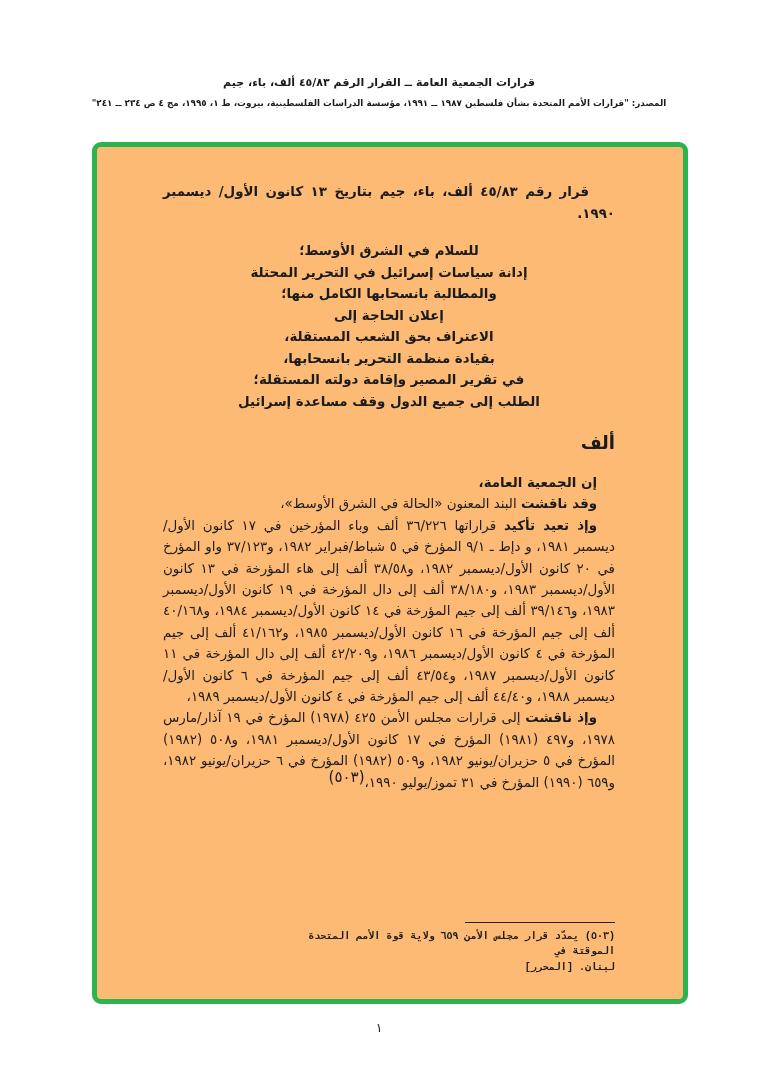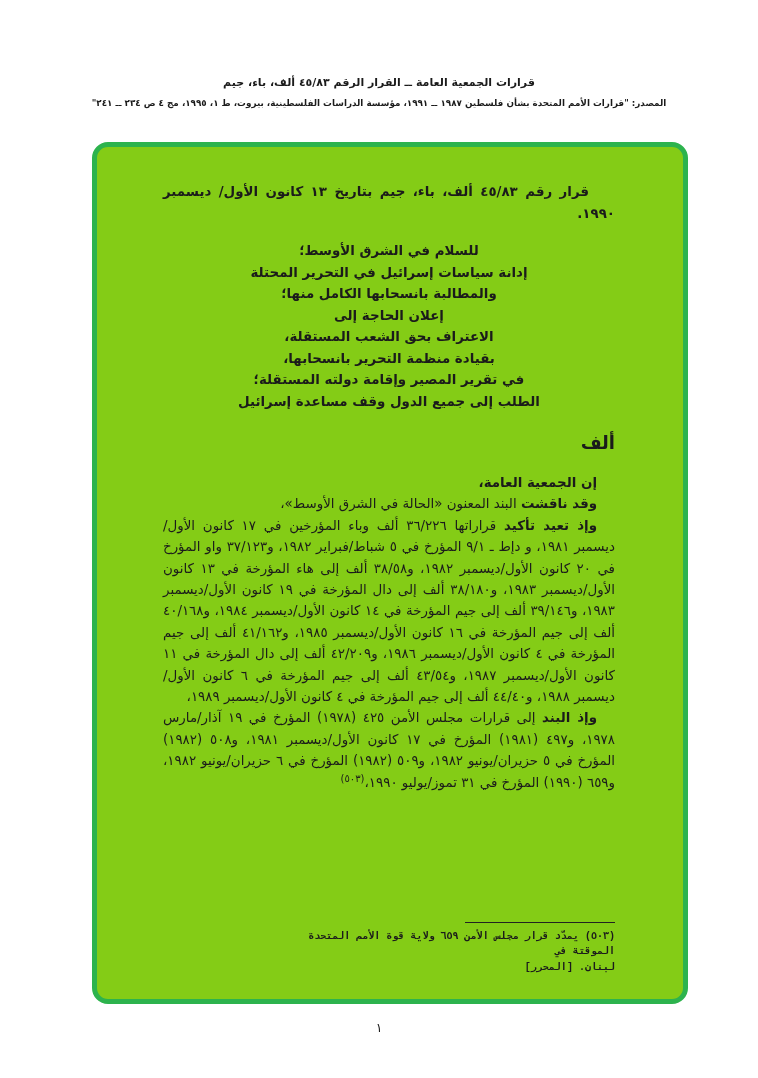--- a/index.html
+++ b/index.html
@@ -37,22 +37,22 @@
     font-size: 8.8px;
     font-weight: 700;
   }
   .frame {
     position: absolute;
     top: 142px;
     left: 92px;
     width: 596px;
     height: 862px;
     border: 5px solid var(--frame-green, #2db34d);
-    border-radius: 16px;
-    background: #84cc16;
+    border-radius: 9px;
+    background: #fdba74;
     box-sizing: border-box;
   }
   .doc {
     position: absolute;
     top: 34px;
     right: 68px;
     width: 452px;
     direction: rtl;
   }
   .intro {
@@ -84,21 +84,21 @@
     text-align: justify;
   }
   .para {
     margin: 0;
     text-indent: 18px;
   }
   .lead {
     font-weight: 700;
   }
   sup.fn {
-    font-size: 10px;
+    font-size: 15px;
     vertical-align: super;
     line-height: 0;
   }
   .footnote {
     position: absolute;
     bottom: 24px;
     right: 68px;
     width: 345px;
     direction: rtl;
     text-align: right;
@@ -151,21 +151,21 @@
         <div>في تقرير المصير وإقامة دولته المستقلة؛</div>
         <div>الطلب إلى جميع الدول وقف مساعدة إسرائيل</div>
       </div>
 
       <div class="section-label">ألف</div>
 
       <div class="body-text">
         <p class="para"><span class="lead">إن الجمعية العامة،</span><span></span></p>
         <p class="para"><span class="lead">وقد ناقشت</span><span> البند المعنون «الحالة في الشرق الأوسط»،</span></p>
         <p class="para"><span class="lead">وإذ تعيد تأكيد</span><span> قراراتها ٣٦/٢٢٦ ألف وباء المؤرخين في ١٧ كانون الأول/ديسمبر ١٩٨١، و دإط ـ ٩/١ المؤرخ في ٥ شباط/فبراير ١٩٨٢، و٣٧/١٢٣ واو المؤرخ في ٢٠ كانون الأول/ديسمبر ١٩٨٢، و٣٨/٥٨ ألف إلى هاء المؤرخة في ١٣ كانون الأول/ديسمبر ١٩٨٣، و٣٨/١٨٠ ألف إلى دال المؤرخة في ١٩ كانون الأول/ديسمبر ١٩٨٣، و٣٩/١٤٦ ألف إلى جيم المؤرخة في ١٤ كانون الأول/ديسمبر ١٩٨٤، و٤٠/١٦٨ ألف إلى جيم المؤرخة في ١٦ كانون الأول/ديسمبر ١٩٨٥، و٤١/١٦٢ ألف إلى جيم المؤرخة في ٤ كانون الأول/ديسمبر ١٩٨٦، و٤٢/٢٠٩ ألف إلى دال المؤرخة في ١١ كانون الأول/ديسمبر ١٩٨٧، و٤٣/٥٤ ألف إلى جيم المؤرخة في ٦ كانون الأول/ديسمبر ١٩٨٨، و٤٤/٤٠ ألف إلى جيم المؤرخة في ٤ كانون الأول/ديسمبر ١٩٨٩،</span></p>
-        <p class="para"><span class="lead">وإذ البند</span><span> إلى قرارات مجلس الأمن ٤٢٥ (١٩٧٨) المؤرخ في ١٩ آذار/مارس ١٩٧٨، و٤٩٧ (١٩٨١) المؤرخ في ١٧ كانون الأول/ديسمبر ١٩٨١، و٥٠٨ (١٩٨٢) المؤرخ في ٥ حزيران/يونيو ١٩٨٢، و٥٠٩ (١٩٨٢) المؤرخ في ٦ حزيران/يونيو ١٩٨٢، و٦٥٩ (١٩٩٠) المؤرخ في ٣١ تموز/يوليو ١٩٩٠،</span><sup class="fn">(٥٠٣)</sup></p>
+        <p class="para"><span class="lead">وإذ ناقشت</span><span> إلى قرارات مجلس الأمن ٤٢٥ (١٩٧٨) المؤرخ في ١٩ آذار/مارس ١٩٧٨، و٤٩٧ (١٩٨١) المؤرخ في ١٧ كانون الأول/ديسمبر ١٩٨١، و٥٠٨ (١٩٨٢) المؤرخ في ٥ حزيران/يونيو ١٩٨٢، و٥٠٩ (١٩٨٢) المؤرخ في ٦ حزيران/يونيو ١٩٨٢، و٦٥٩ (١٩٩٠) المؤرخ في ٣١ تموز/يوليو ١٩٩٠،</span><sup class="fn">(٥٠٣)</sup></p>
       </div>
 
     </div>
 
     <div class="footnote">
       <div class="footnote-rule"></div>
       <div class="footnote-line1">(٥٠٣) يمدّد قرار مجلس الأمن ٦٥٩ ولاية قوة الأمم المتحدة الموقتة في</div>
       <div class="footnote-line2">لبنان. [المحرر]</div>
     </div>
   </div>

